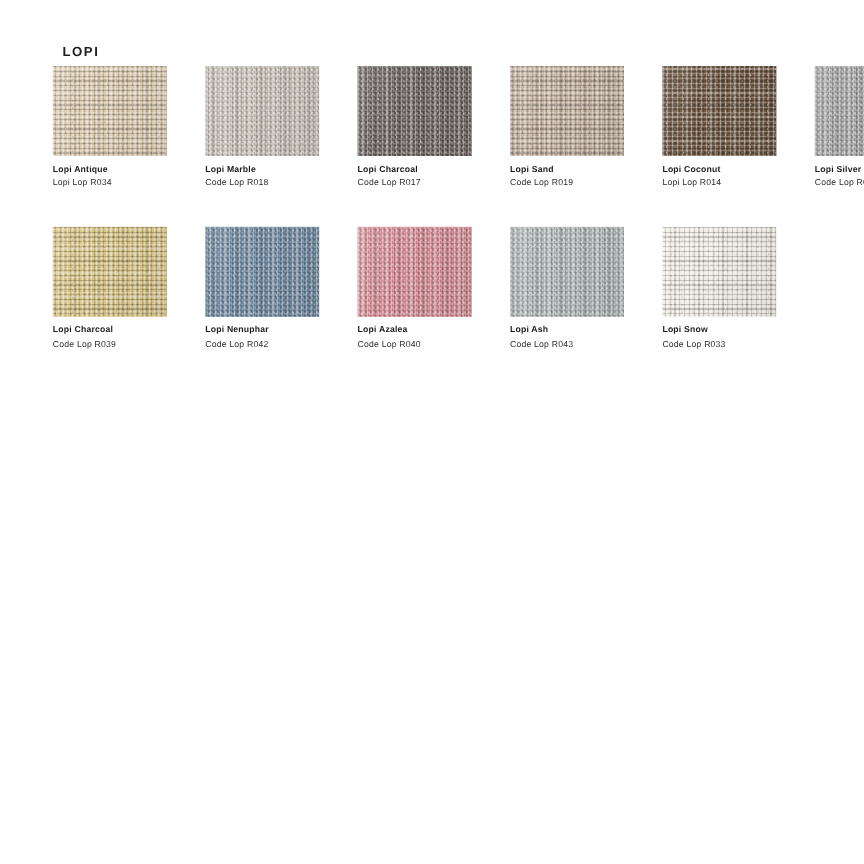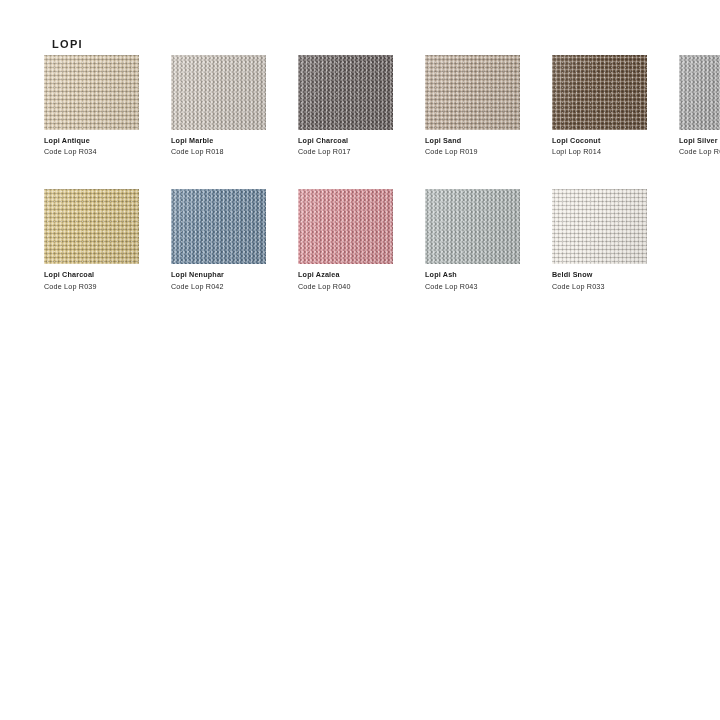--- a/index.html
+++ b/index.html
@@ -147,21 +147,21 @@
 
   <div class="swatch-cell">
         <div class="swatch-tile" style="background-color: rgb(217, 201, 174);">
           <div class="weave warp"></div>
           <div class="weave weft"></div>
           <div class="weave slub"></div>
           <div class="weave shade"></div>
         </div>
         <div class="swatch-caption">
           <div class="swatch-name">Lopi Antique</div>
-          <div class="swatch-code">Code Lop R034</div>
+          <div class="swatch-code">Lopi Lop R034</div>
         </div>
       </div>
       <div class="swatch-cell">
         <div class="swatch-tile" style="background-color: rgb(207, 199, 189);">
           <div class="weave checker"></div>
           <div class="weave warp"></div>
           <div class="weave slub"></div>
           <div class="weave shade"></div>
         </div>
         <div class="swatch-caption">
@@ -266,19 +266,19 @@
         </div>
       </div>
       <div class="swatch-cell">
         <div class="swatch-tile" style="background-color: rgb(238, 234, 227);">
           <div class="weave warp"></div>
           <div class="weave weft"></div>
           <div class="weave slub"></div>
           <div class="weave shade"></div>
         </div>
         <div class="swatch-caption">
-          <div class="swatch-name">Beldi Snow</div>
+          <div class="swatch-name">Lopi Snow</div>
           <div class="swatch-code">Code Lop R033</div>
         </div>
       </div>
     </div>
 
 </div>
 
 </body></html>

